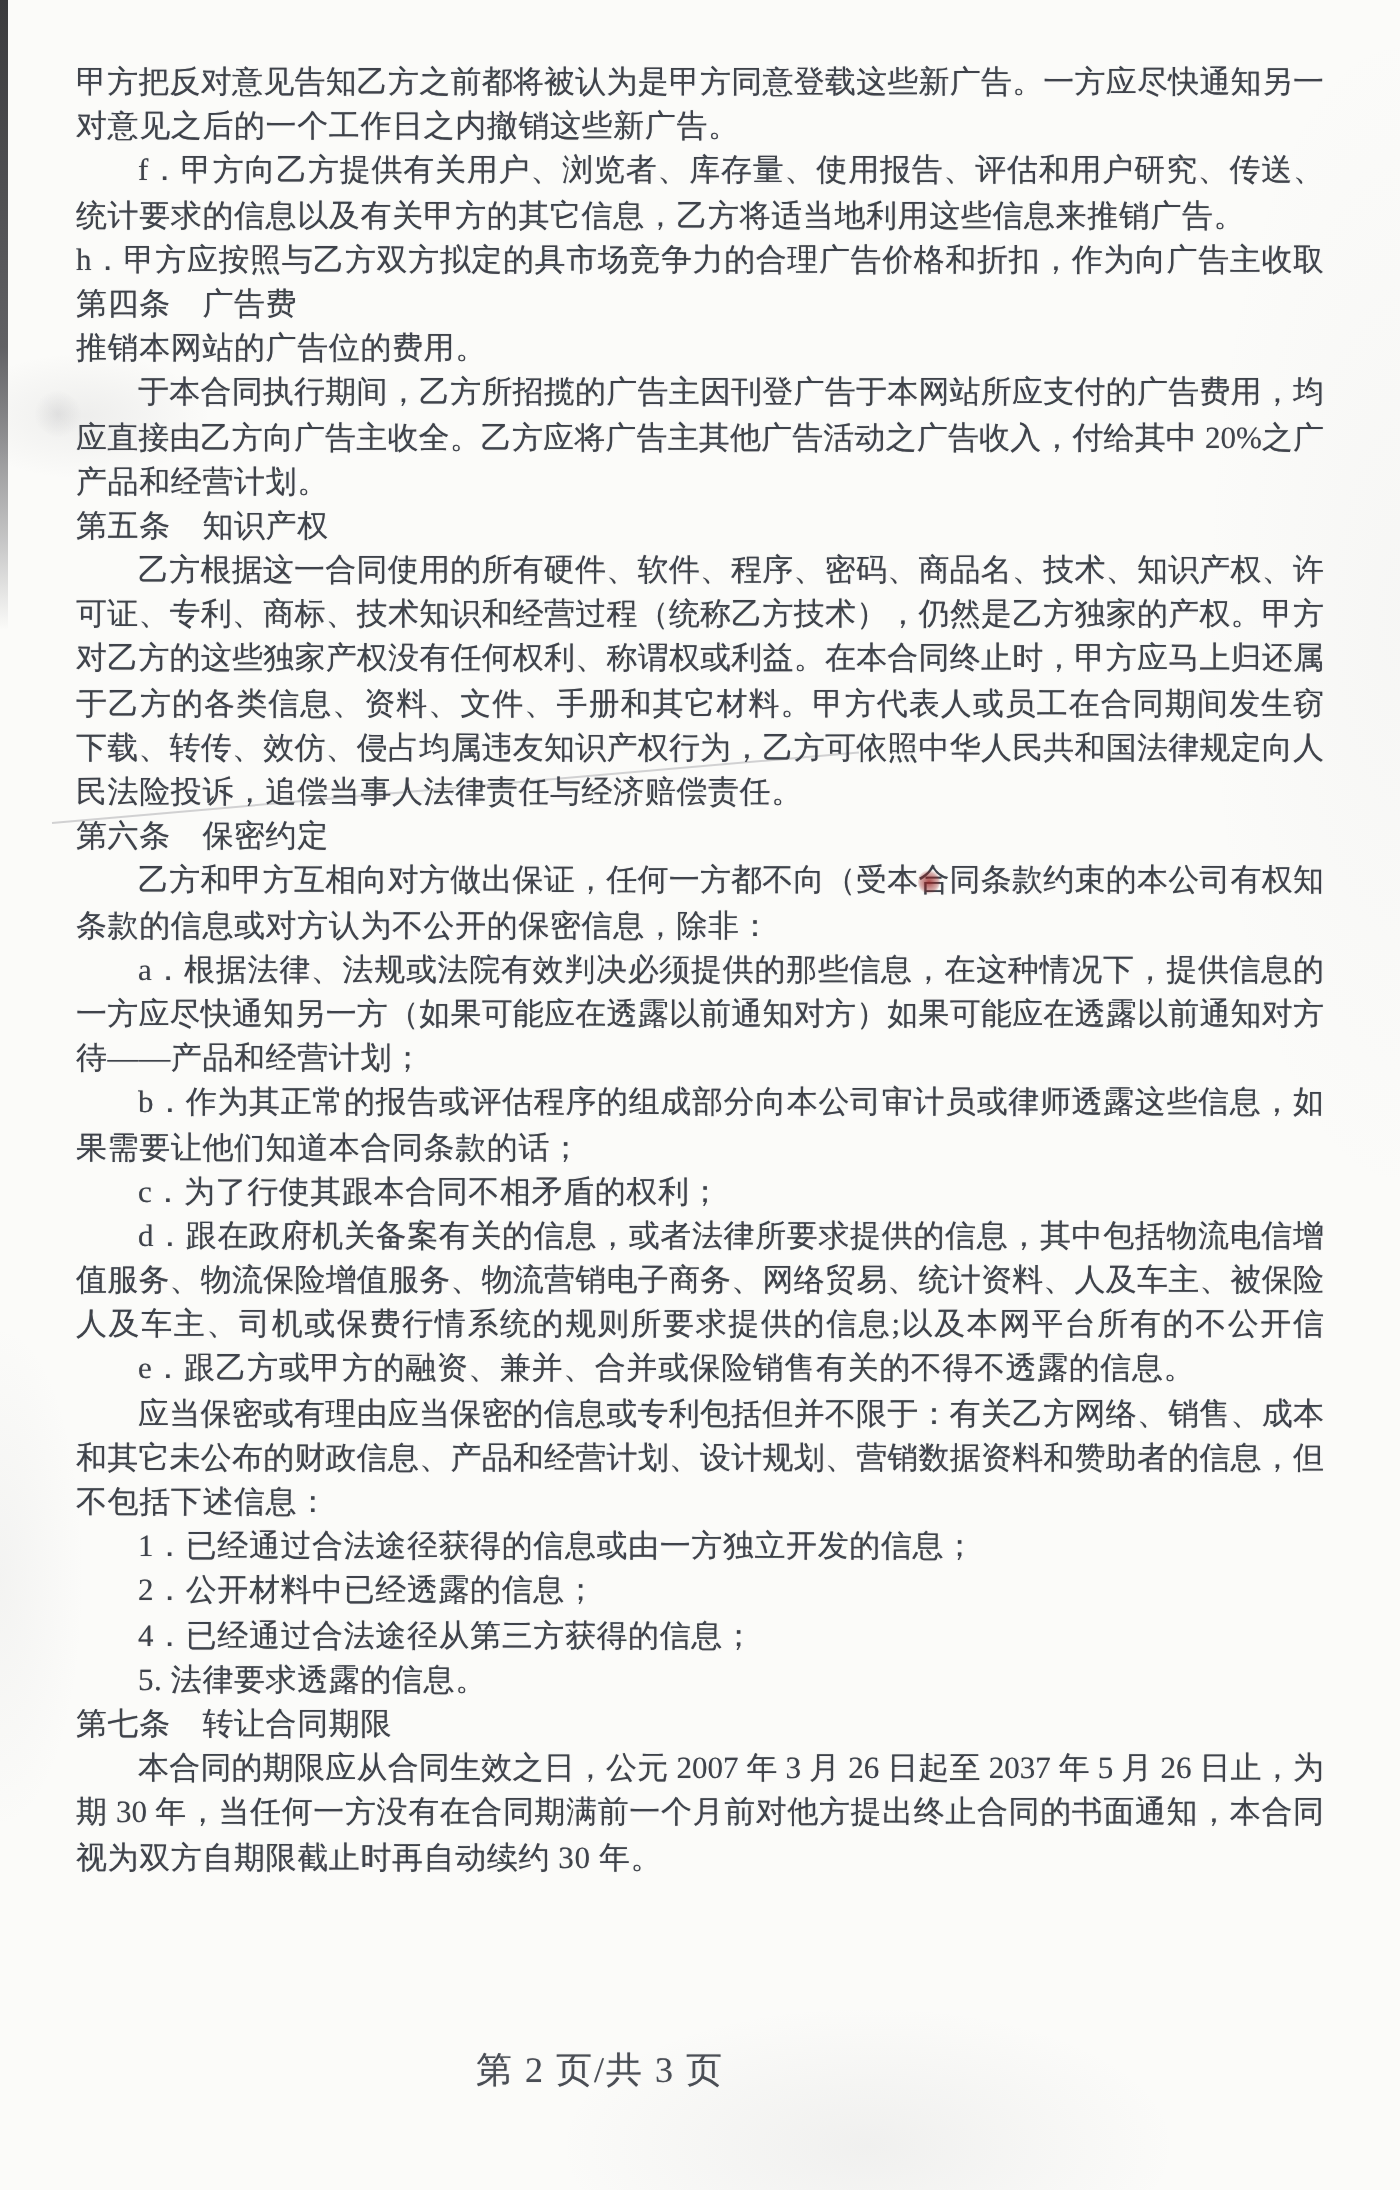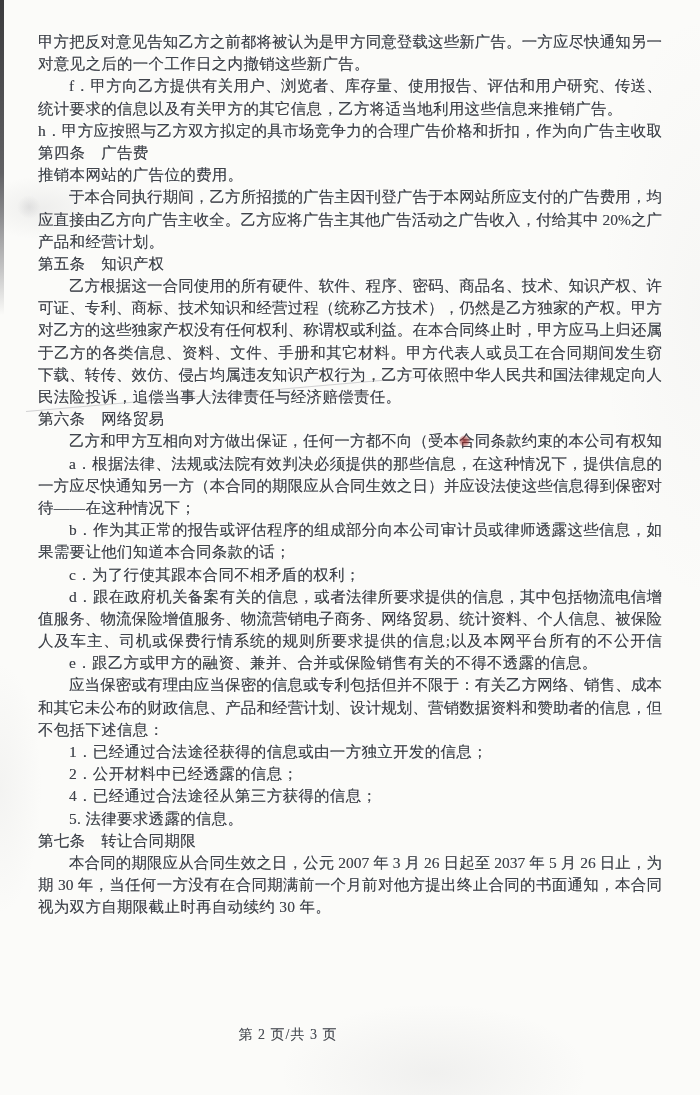--- a/index.html
+++ b/index.html
@@ -34,25 +34,25 @@
     text-shadow: 0 0 0.4px rgba(63,67,75,0.55);
   }
   .line.indent { padding-left: 31px; }
   .line.just {
     letter-spacing: 0;
     text-align: justify;
     text-align-last: justify;
   }
   #footer {
     position: absolute;
-    left: 0;
+    left: 12px;
     top: 1024px;
     width: 576px;
     text-align: center;
-    font-size: 14px;
+    font-size: 18px;
     line-height: 22px;
     letter-spacing: 1px;
     color: #4a4e55;
     text-shadow: 0 0 0.4px rgba(74,78,85,0.5);
   }
   .edge-strip {
     position: absolute;
     left: 0;
     top: 0;
     width: 4px;
@@ -110,30 +110,31 @@
       <div class="line indent just">于本合同执行期间，乙方所招揽的广告主因刊登广告于本网站所应支付的广告费用，均</div>
       <div class="line just">应直接由乙方向广告主收全。乙方应将广告主其他广告活动之广告收入，付给其中 20%之广</div>
       <div class="line">产品和经营计划。</div>
       <div class="line">第五条　知识产权</div>
       <div class="line indent just">乙方根据这一合同使用的所有硬件、软件、程序、密码、商品名、技术、知识产权、许</div>
       <div class="line just">可证、专利、商标、技术知识和经营过程（统称乙方技术），仍然是乙方独家的产权。甲方</div>
       <div class="line just">对乙方的这些独家产权没有任何权利、称谓权或利益。在本合同终止时，甲方应马上归还属</div>
       <div class="line just">于乙方的各类信息、资料、文件、手册和其它材料。甲方代表人或员工在合同期间发生窃取、</div>
       <div class="line just">下载、转传、效仿、侵占均属违友知识产权行为，乙方可依照中华人民共和国法律规定向人</div>
       <div class="line">民法险投诉，追偿当事人法律责任与经济赔偿责任。</div>
-      <div class="line">第六条　网络贸易</div>
+      <div class="line">第六条　保密约定</div>
       <div class="line indent just">乙方和甲方互相向对方做出保证，任何一方都不向（受本合同条款约束的本公司有权知</div>
+      <div class="line">条款的信息或对方认为不公开的保密信息，除非：</div>
       <div class="line indent just">a．根据法律、法规或法院有效判决必须提供的那些信息，在这种情况下，提供信息的</div>
-      <div class="line just">一方应尽快通知另一方（本合同的期限应从合同生效之日）并应设法使这些信息得到保密对</div>
-      <div class="line">待——在这种情况下；</div>
+      <div class="line just">一方应尽快通知另一方（如果可能应在透露以前通知对方）如果可能应在透露以前通知对方</div>
+      <div class="line">待——产品和经营计划；</div>
       <div class="line indent just">b．作为其正常的报告或评估程序的组成部分向本公司审计员或律师透露这些信息，如</div>
       <div class="line">果需要让他们知道本合同条款的话；</div>
       <div class="line indent">c．为了行使其跟本合同不相矛盾的权利；</div>
       <div class="line indent just">d．跟在政府机关备案有关的信息，或者法律所要求提供的信息，其中包括物流电信增</div>
-      <div class="line just">值服务、物流保险增值服务、物流营销电子商务、网络贸易、统计资料、个人信息、被保险</div>
+      <div class="line just">值服务、物流保险增值服务、物流营销电子商务、网络贸易、统计资料、人及车主、被保险</div>
       <div class="line just">人及车主、司机或保费行情系统的规则所要求提供的信息;以及本网平台所有的不公开信息。</div>
       <div class="line indent">e．跟乙方或甲方的融资、兼并、合并或保险销售有关的不得不透露的信息。</div>
       <div class="line indent just">应当保密或有理由应当保密的信息或专利包括但并不限于：有关乙方网络、销售、成本</div>
       <div class="line just">和其它未公布的财政信息、产品和经营计划、设计规划、营销数据资料和赞助者的信息，但</div>
       <div class="line">不包括下述信息：</div>
       <div class="line indent">1．已经通过合法途径获得的信息或由一方独立开发的信息；</div>
       <div class="line indent">2．公开材料中已经透露的信息；</div>
       <div class="line indent">4．已经通过合法途径从第三方获得的信息；</div>
       <div class="line indent">5. 法律要求透露的信息。</div>
       <div class="line">第七条　转让合同期限</div>

